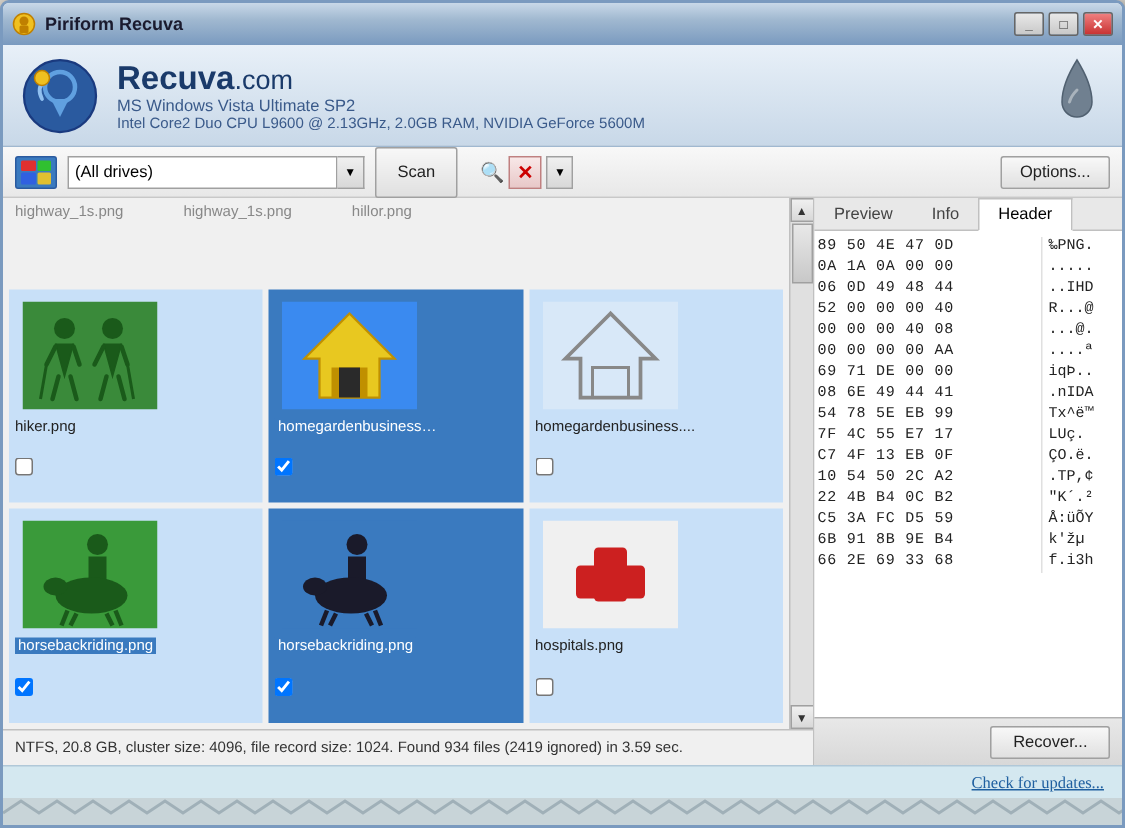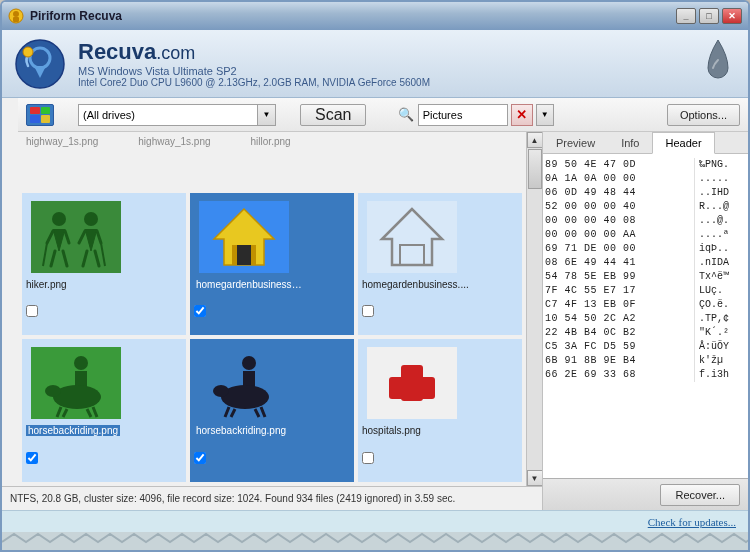--- a/index.html
+++ b/index.html
@@ -91,24 +91,23 @@
       margin-left: auto;
     }
 
     
     .toolbar {
       background: linear-gradient(180deg, #f8f8f8, #e8e8e8);
       border-bottom: 1px solid #c8c8c8;
       padding: 4px 8px;
       display: flex;
       align-items: center;
-      gap: 24px;
+      gap: 7px;
       flex-shrink: 0;
       height: 34px;
-      margin-left: 16px;
     }
     .start-btn {
       width: 28px;
       height: 22px;
       background: #3a7abf;
       border: 1px solid #2a5a9f;
       border-radius: 2px;
       display: flex;
       align-items: center;
       justify-content: center;
@@ -146,27 +145,27 @@
       border: 1px solid #a0a0a0;
       border-left: none;
       display: flex;
       align-items: center;
       justify-content: center;
       cursor: pointer;
       font-size: 8px;
     }
 
     .scan-btn {
-      height: 22px;
+      height: 34px;
       padding: 0 14px;
       background: linear-gradient(180deg, #f8f8f8, #e0e0e0);
       border: 1px solid #a0a0a0;
       border-radius: 2px;
       cursor: pointer;
-      font-size: 16px;
+      font-size: 11px;
       color: #222;
     }
 
     .filter-section {
       display: flex;
       align-items: center;
       gap: 3px;
       margin-left: 8px;
     }
     .filter-icon {
@@ -230,21 +229,20 @@
       display: flex;
       flex-direction: column;
       border-right: 1px solid #c0c0c0;
       min-width: 0;
     }
 
     .file-scroll {
       flex: 1;
       overflow: hidden;
       position: relative;
-      padding-left: 16px;
     }
 
     .file-grid {
       padding: 4px;
       display: grid;
       grid-template-columns: repeat(3, 1fr);
       gap: 4px;
     }
 
     .file-item {
@@ -507,21 +505,20 @@
       <div class="drive-select">
         <span>(All drives)</span>
       </div>
       <div class="dropdown-btn">▼</div>
     </div>
 
     <button class="scan-btn">Scan</button>
 
     <div class="filter-section">
       <span class="filter-icon">🔍</span>
-      <input class="filter-input" value="Pictures" style="">
       <div class="filter-clear">✕</div>
       <div class="filter-dropdown">▼</div>
     </div>
 
     <button class="options-btn">Options...</button>
   </div>
 
   <div class="main-area">
 
     <div class="file-pane">

